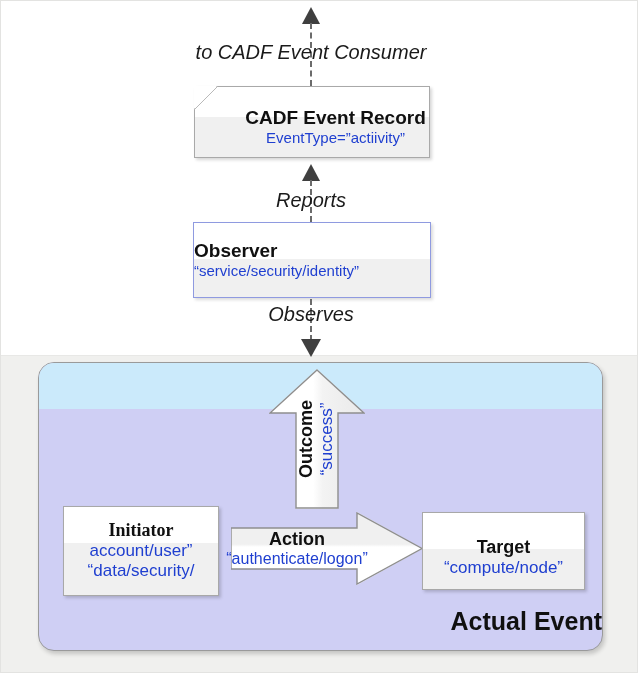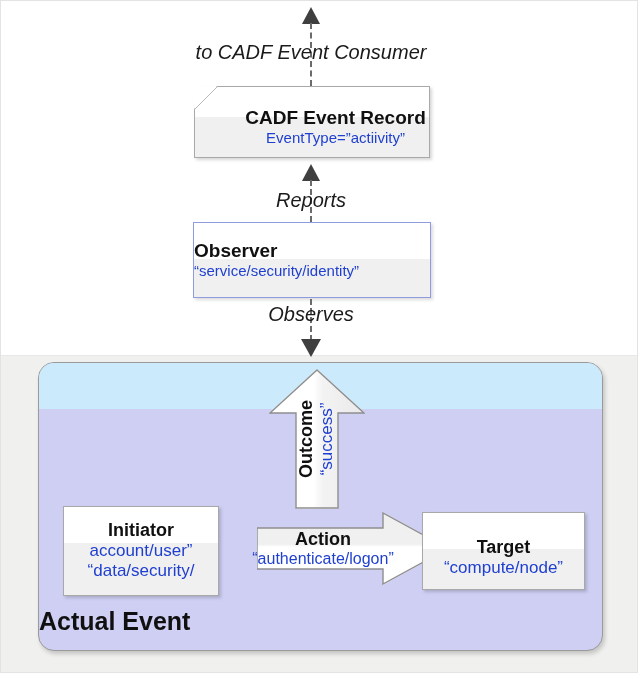--- a/index.html
+++ b/index.html
@@ -166,21 +166,21 @@
     right: 0;
     top: 0;
     height: 46px;
     background: #cbeafb;
   }
   .event-label {
     position: absolute;
     left: 0;
     right: 0;
     bottom: 14px;
-    text-align: left;
+    text-align: right;
     font-weight: bold;
     font-size: 25px;
     color: #101010;
   }
 
   
   .outcome-arrow {
     position: absolute;
     left: 268px;
     top: 368px;
@@ -211,21 +211,20 @@
   .outcome-arrow .labels .title-line { font-size: 18px; }
   .outcome-arrow .labels .sub-line { font-size: 17px; }
 
   
   .action-arrow {
     position: absolute;
     left: 230px;
     top: 511px;
     width: 192px;
     height: 73px;
-    margin-left: 26px;
   }
   .action-arrow .shape {
     position: absolute;
     inset: 0;
     background: linear-gradient(to bottom, #f0f0f0 0%, #f0f0f0 44%, #ffffff 48%, #ffffff 100%);
     -webkit-clip-path: polygon(0 16px, 126px 16px, 126px 0, 100% 50%, 126px 100%, 126px 57px, 0 57px);
     clip-path: polygon(0 16px, 126px 16px, 126px 0, 100% 50%, 126px 100%, 126px 57px, 0 57px);
   }
   .action-arrow .labels {
     position: absolute;
@@ -264,21 +263,21 @@
     align-items: center;
     justify-content: center;
   }
   #initiator-box {
     left: 62px;
     top: 505px;
     width: 156px;
     height: 90px;
   }
   #initiator-box .band { height: 52px; }
-  #initiator-box .title-line { font-size: 18px; }
+  #initiator-box .title-line { font-size: 18px; font-family: Liberation Serif, serif; }
   #initiator-box .sub-line { font-size: 17px; }
 
   #target-box {
     left: 421px;
     top: 511px;
     width: 163px;
     height: 78px;
   }
   #target-box .band { height: 40px; }
   #target-box .title-line { font-size: 18px; margin-top: 13px; }

